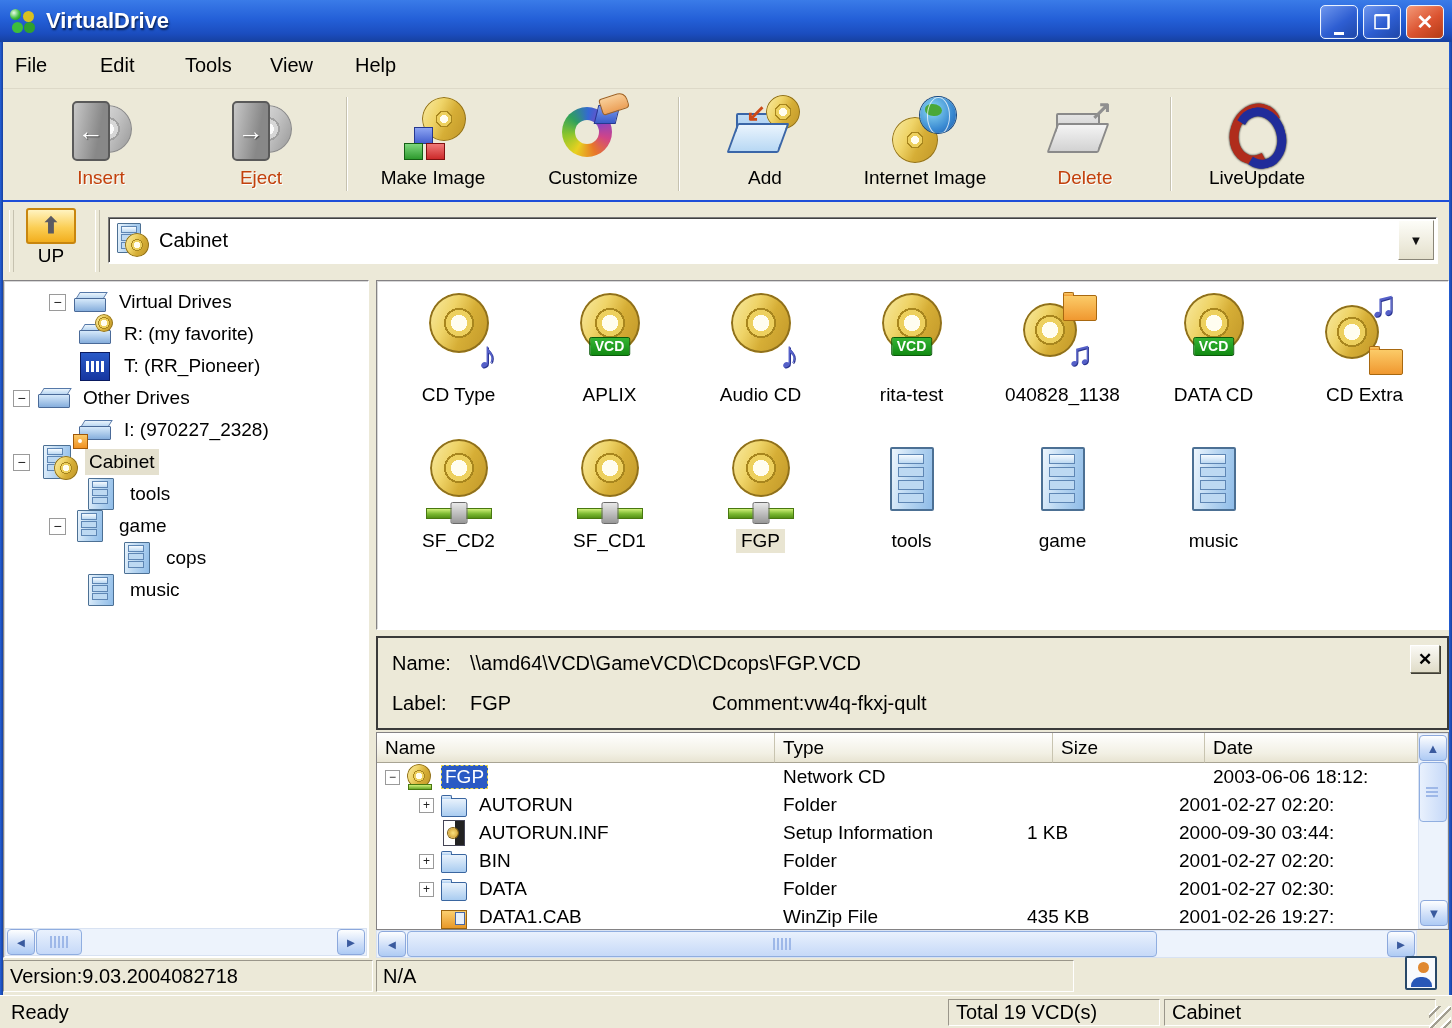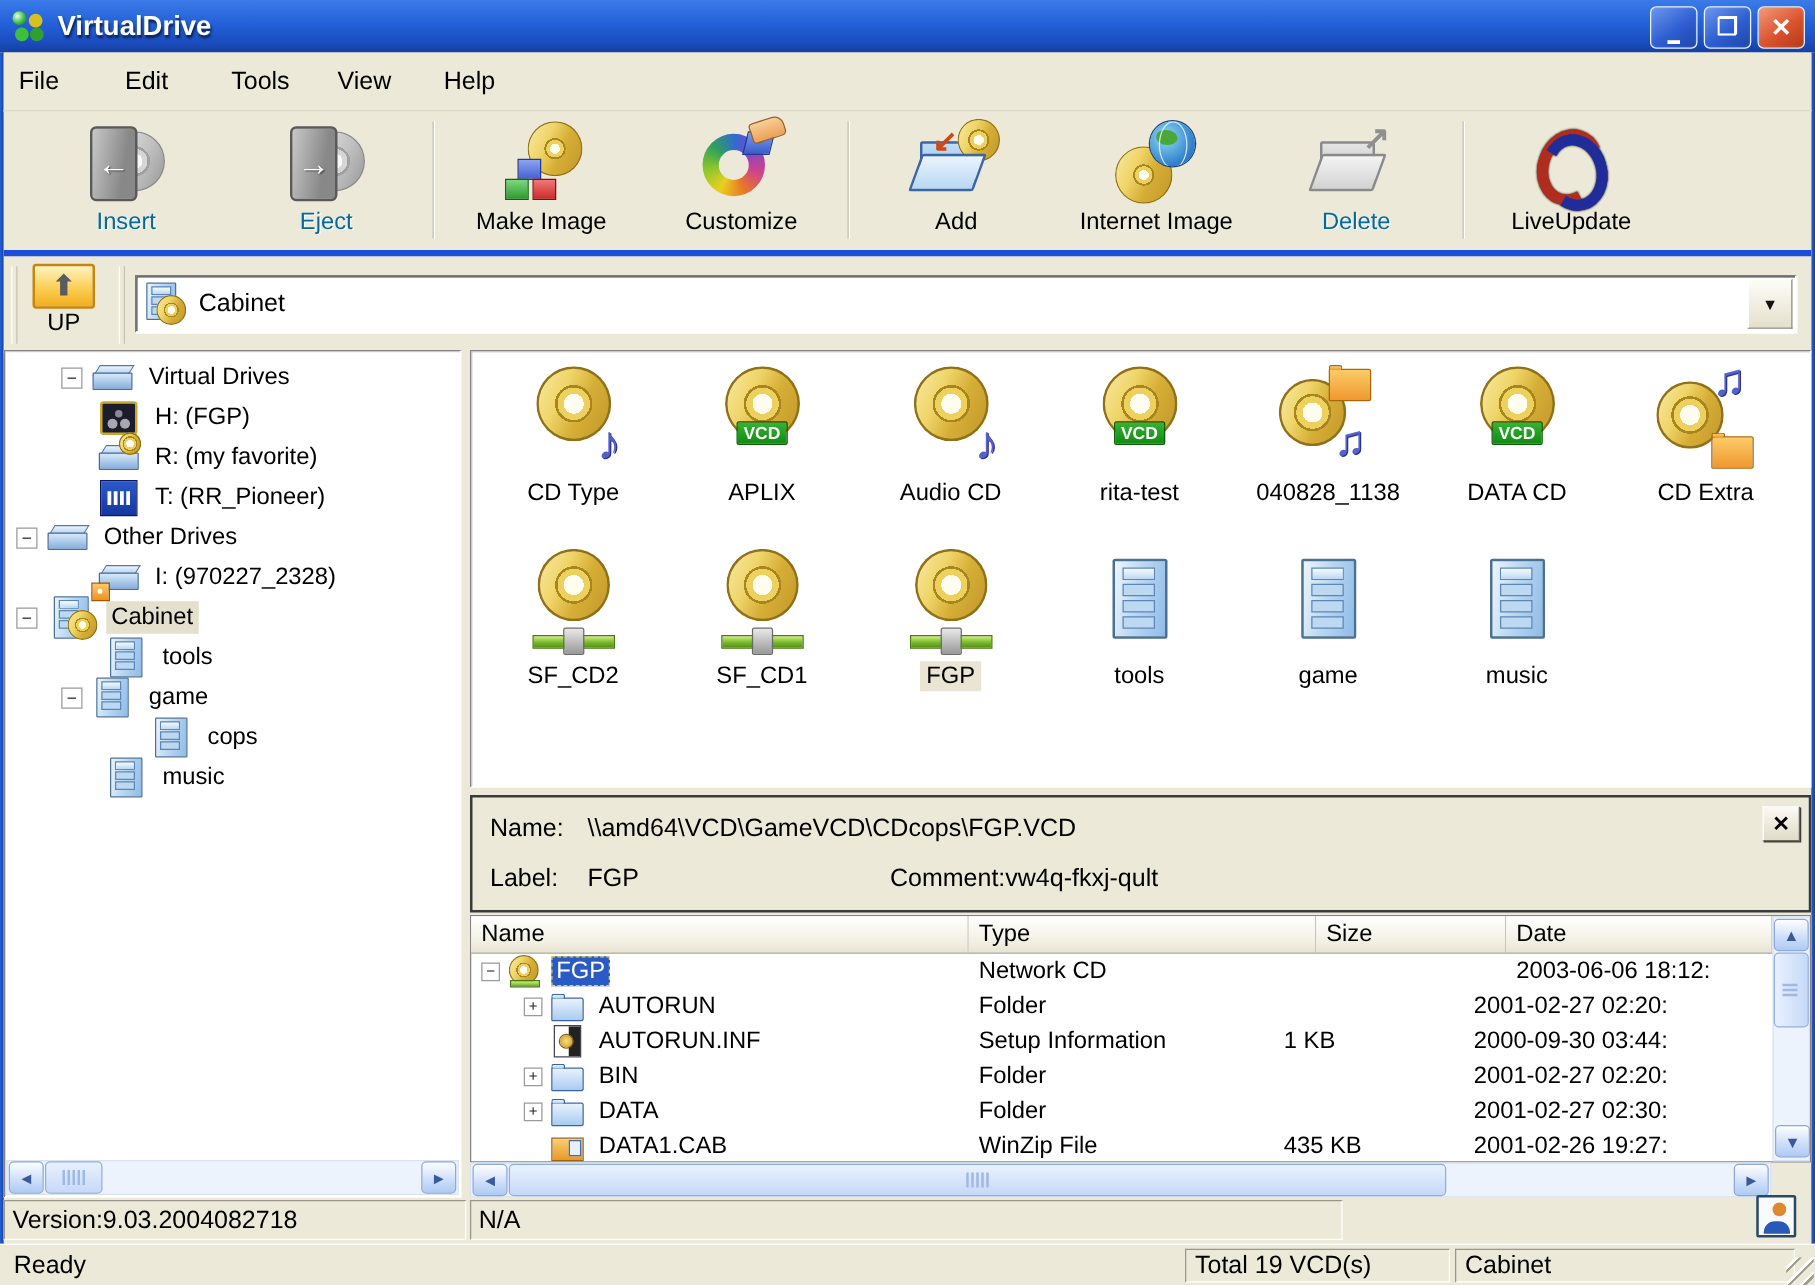--- a/index.html
+++ b/index.html
@@ -33,21 +33,21 @@
     border-bottom:1px solid #FFFFFF;box-shadow:0 1px 0 #CDC9B8;}
   .menu-item{width:85px;padding-left:12px;font-size:20px;box-sizing:border-box;}
   .menu-item span::first-letter{text-decoration:underline;}
 
   
   .toolbar{left:3px;top:88px;width:1446px;height:112px;background:#ECE9D8;display:flex;align-items:flex-start;
     border-top:1px solid #DDD9C8;padding-left:18px;box-sizing:border-box;}
   .tbtn{width:160px;height:104px;margin-top:4px;display:flex;flex-direction:column;align-items:center;}
   .ticon{width:66px;height:66px;margin:4px 0 4px;position:relative;}
   .tlabel{font-size:19px;white-space:nowrap;}
-  .tbtn.disabled .tlabel{color:#0369a1;text-shadow:1px 1px 0 #fff;}
+  .tbtn.disabled .tlabel{color:#c2410c;text-shadow:1px 1px 0 #fff;}
   .tsep{width:0;height:94px;margin:8px 5px 0;border-left:1px solid #C6C2B0;border-right:1px solid #FFF;}
 
   
   .cd{width:60px;height:60px;border-radius:50%;position:relative;flex:none;
     background:radial-gradient(circle at 50% 50%,#FFFDF0 0 8px,#EDD05E 8px 13px,#A8861E 13px 15px,transparent 15px),
       linear-gradient(115deg,#F9ECA8 0%,#EFD468 35%,#D6AE36 60%,#C09628 100%);
     box-shadow:inset 0 0 0 2px #8F701C;}
   .cd.sm{width:34px;height:34px;
     background:radial-gradient(circle at 50% 50%,#FFFDF0 0 4px,#EDD05E 4px 7px,#A8861E 7px 8.5px,transparent 8.5px),
       linear-gradient(115deg,#F9ECA8,#EFD468 35%,#D6AE36 60%,#C09628);box-shadow:inset 0 0 0 1px #8F701C;}
@@ -114,21 +114,21 @@
     border:1px solid rgba(255,255,255,.75);}
 
   
   .lu{position:absolute;left:6px;top:4px;width:46px;height:54px;filter:drop-shadow(0 0 1px #000);}
   .lu::before{content:"";position:absolute;left:0;top:2px;width:34px;height:44px;border:9px solid #B02C1C;
     border-right-color:transparent;border-radius:50%;transform:rotate(18deg);}
   .lu::after{content:"";position:absolute;left:4px;top:6px;width:34px;height:44px;border:9px solid #202C9A;
     border-left-color:transparent;border-radius:50%;transform:rotate(-14deg);}
 
   
-  .addressrow{left:3px;top:200px;width:1446px;height:78px;background:#ECE9D8;border-top:5px solid #1d4ed8;}
+  .addressrow{left:3px;top:200px;width:1446px;height:78px;background:#ECE9D8;border-top:2px solid #1d4ed8;}
   .grip-v{position:absolute;top:8px;bottom:8px;width:3px;border-left:1px solid #fff;border-right:1px solid #C6C2B0;}
   .up-btn{position:absolute;left:16px;top:6px;width:64px;height:64px;display:flex;flex-direction:column;align-items:center;}
   .up-ico{width:46px;height:32px;border-radius:3px;background:linear-gradient(#FFF3C0,#FBCE54 55%,#F2AE1E);
     border:2px solid #C8860E;display:flex;align-items:center;justify-content:center;
     color:#5A5A62;font-size:22px;font-weight:bold;}
   .up-ico::before{content:"⬆";}
   .up-label{font-size:19px;margin-top:1px;}
   .addr-combo{position:absolute;left:105px;right:12px;top:15px;height:46px;background:#fff;
     border:1px solid #7A7A7A;border-bottom-color:#fff;border-right-color:#fff;
     box-shadow:inset 1px 1px 0 #404040,1px 1px 0 #fff;display:flex;align-items:center;padding-left:8px;box-sizing:border-box;}
@@ -381,26 +381,20 @@
 
       <div class="titem" style="padding-left:8px;margin-left:36px;">
         <div class="exp minus"></div>
         <div class="tico">
             <div class="drives"></div>
           </div>
         <div class="tlabel-tree">Virtual Drives</div>
       </div>
       <div class="titem" style="padding-left:72px;">
         <div class="tico">
-            <div class="binoc"></div>
-          </div>
-        <div class="tlabel-tree">H: (FGP)</div>
-      </div>
-      <div class="titem" style="padding-left:72px;">
-        <div class="tico">
           <div class="drives"></div>
             <div class="cd tiny" style="position:absolute;right:0;top:-4px;width:18px;height:18px;"></div>
         </div>
         <div class="tlabel-tree">R: (my favorite)</div>
       </div>
       <div class="titem" style="padding-left:72px;">
         <div class="tico">
             <div class="encode"></div>
           </div>
         <div class="tlabel-tree">T: (RR_Pioneer)</div>

